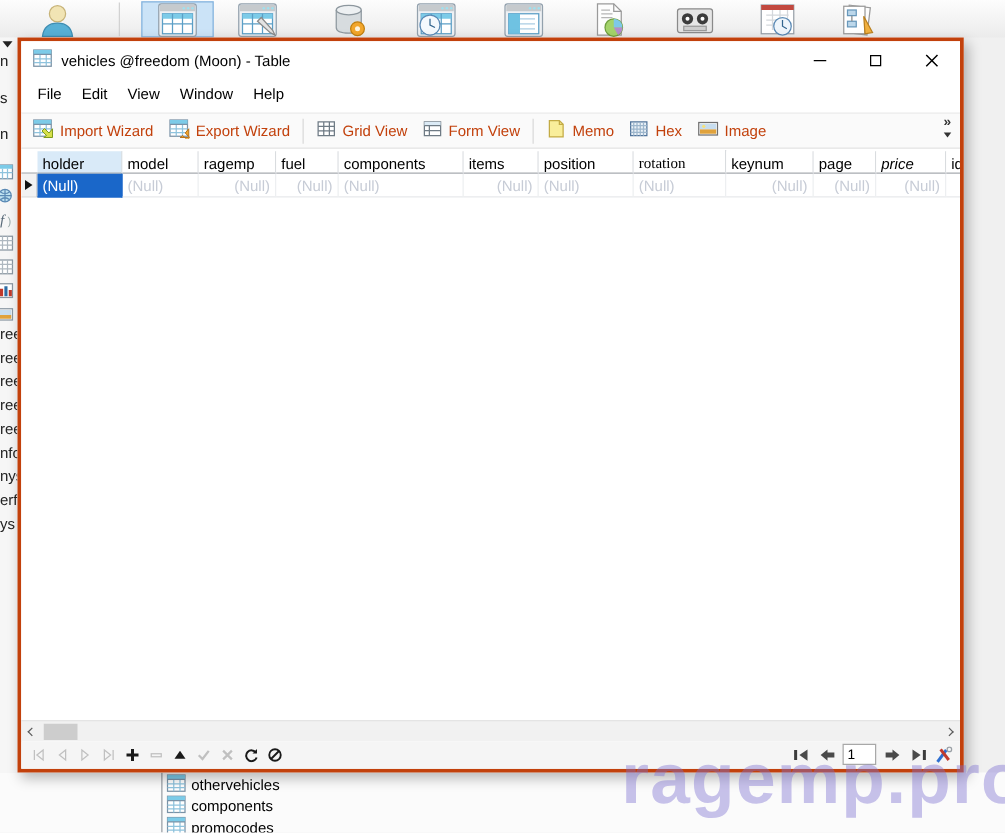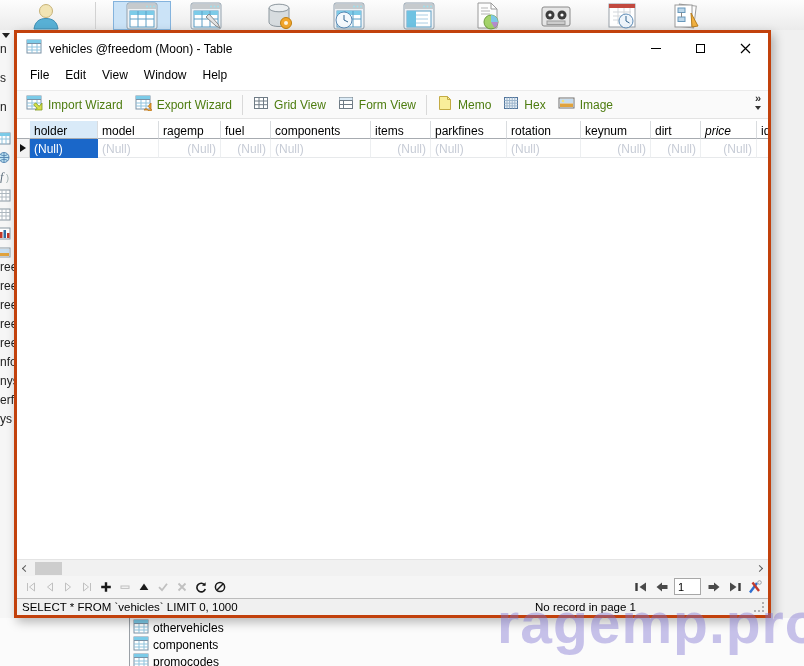--- a/index.html
+++ b/index.html
@@ -36,21 +36,21 @@
   .titlebar { height:31px; display:flex; align-items:center; padding-left:9px; background:#fff; }
   .title-text { font-size:12px; color:#000; margin-left:7px; }
   .win-controls { margin-left:auto; display:flex; height:31px; }
   .win-btn { width:45px; height:31px; display:flex; align-items:center; justify-content:center; }
   .glyph-min { width:10px; height:1px; background:#000; }
   .glyph-max { width:9px; height:9px; border:1px solid #000; }
   .menubar { height:26px; display:flex; align-items:flex-start; padding-left:5px; font-size:12px; background:#fff; }
   .menu-item { padding:4px 8px; }
   .toolbar { height:29px; display:flex; align-items:center; padding-left:3px; position:relative;
     background:#fafafa; border-top:1px solid #ebebeb; border-bottom:1px solid #e3e3e3; }
-  .tbtn { display:flex; align-items:center; gap:5px; font-size:12px; color:#4d7c0f; padding:3px 6px; white-space:nowrap; }
+  .tbtn { display:flex; align-items:center; gap:5px; font-size:12px; color:#c2410c; padding:3px 6px; white-space:nowrap; }
   .tsep { width:1px; height:20px; background:#d9d9d9; margin:0 4px; }
   .overflow { position:absolute; right:7px; top:1px; display:flex; flex-direction:column; align-items:center; }
   .overflow-chevrons { font-size:11px; font-weight:bold; color:#333; line-height:12px; }
   .overflow-caret { width:0; height:0; border-left:3px solid transparent; border-right:3px solid transparent;
     border-top:4px solid #333; margin-top:2px; }
   
   .grid { flex:1; overflow:hidden; background:#fff; }
   .grid-header { display:flex; height:20px;align-items:flex-end; }
   .gh-corner { width:13px; flex:0 0 13px; background:#f2f2f2;
     border-right:1px solid #c9c9c9; border-bottom:1px solid #a7abb0; }
@@ -392,24 +392,24 @@
 
   <div class="grid">
     <div class="grid-header" id="grid-header">
         <div class="gh-corner"></div>
         <div class="gh-cell selcol" style="width: 68px;">holder</div>
         <div class="gh-cell" style="width: 61px;">model</div>
         <div class="gh-cell" style="width: 62px;">ragemp</div>
         <div class="gh-cell" style="width: 50px;">fuel</div>
         <div class="gh-cell" style="width: 100px;">components</div>
         <div class="gh-cell" style="width: 60px;">items</div>
-        <div class="gh-cell" style="width: 76px;">parkfines</div>
-        <div class="gh-cell" style="width: 74px;">rotation</div>
+        <div class="gh-cell" style="width: 76px;">position</div>
+        <div class="gh-cell" style="width: 74px; font-family: Liberation Serif, serif;">rotation</div>
         <div class="gh-cell" style="width: 70px;">keynum</div>
-        <div class="gh-cell" style="width: 50px;">dirt</div>
+        <div class="gh-cell" style="width: 50px;">page</div>
         <div class="gh-cell" style="width: 56px; font-style: italic;">price</div>
         <div class="gh-cell" style="width: 40px;">idk</div>
       </div>
     <div class="grid-row" id="grid-row">
         <div class="gr-marker">
           <div class="marker-tri"></div>
         </div>
         <div class="gr-cell selected" style="width: 68px;">(Null)</div>
         <div class="gr-cell" style="width: 61px;">(Null)</div>
         <div class="gr-cell alignr" style="width: 62px;">(Null)</div>
@@ -520,26 +520,15 @@
         <div class="pn-icon">
           <svg width="15" height="14" viewBox="0 0 15 14">
             <path d="M2 12.5 9 3" stroke="#2f6fd0" stroke-width="2.4"></path>
             <path d="M4.5 2.5 11 11" stroke="#c23b2e" stroke-width="2.4"></path>
             <circle cx="11.5" cy="2.5" r="1.8" fill="none" stroke="#9aa0a6"></circle>
           </svg>
         </div>
       </div>
   </div>
 
-  <div class="statusbar">
-    <span>SELECT * FROM `vehicles` LIMIT 0, 1000</span>
-    <span class="record-info">No record in page 1</span>
-    <div class="grip">
-        <i></i>
-        <i></i>
-        <i></i>
-        <i></i>
-        <i></i>
-      </div>
-  </div>
 </div>
 
 <div class="watermark">ragemp.pro</div>
 
 </body></html>

